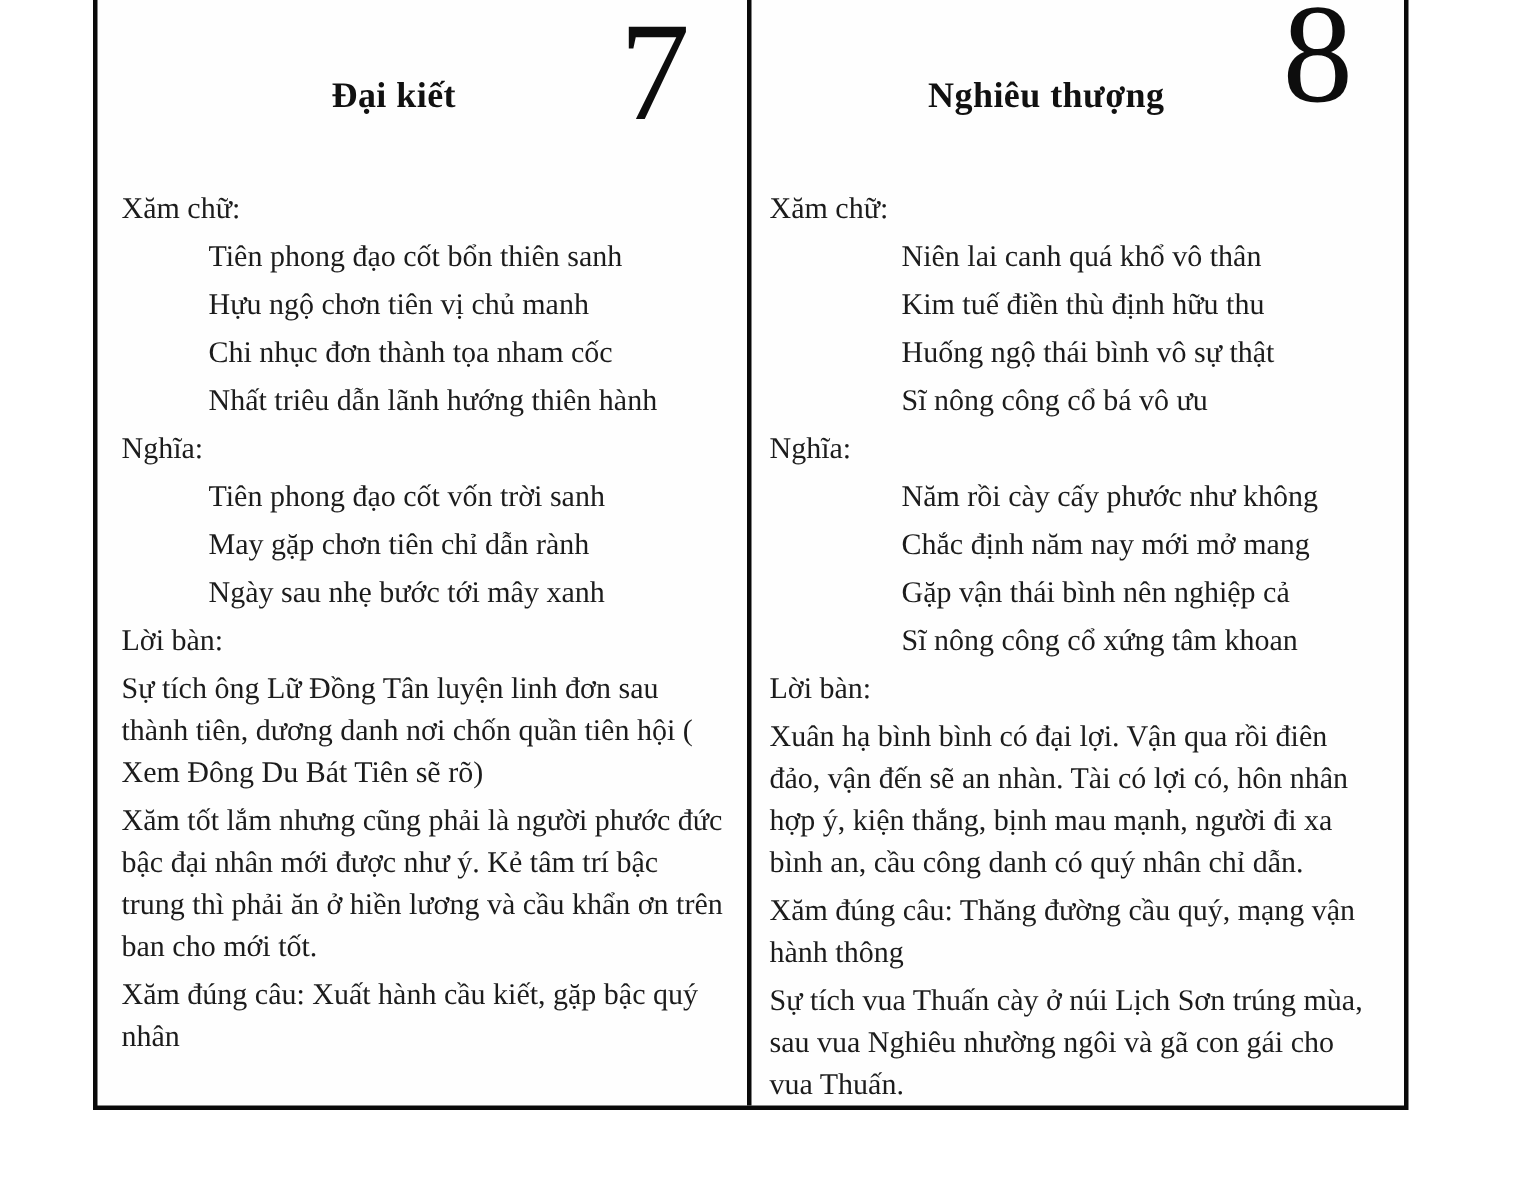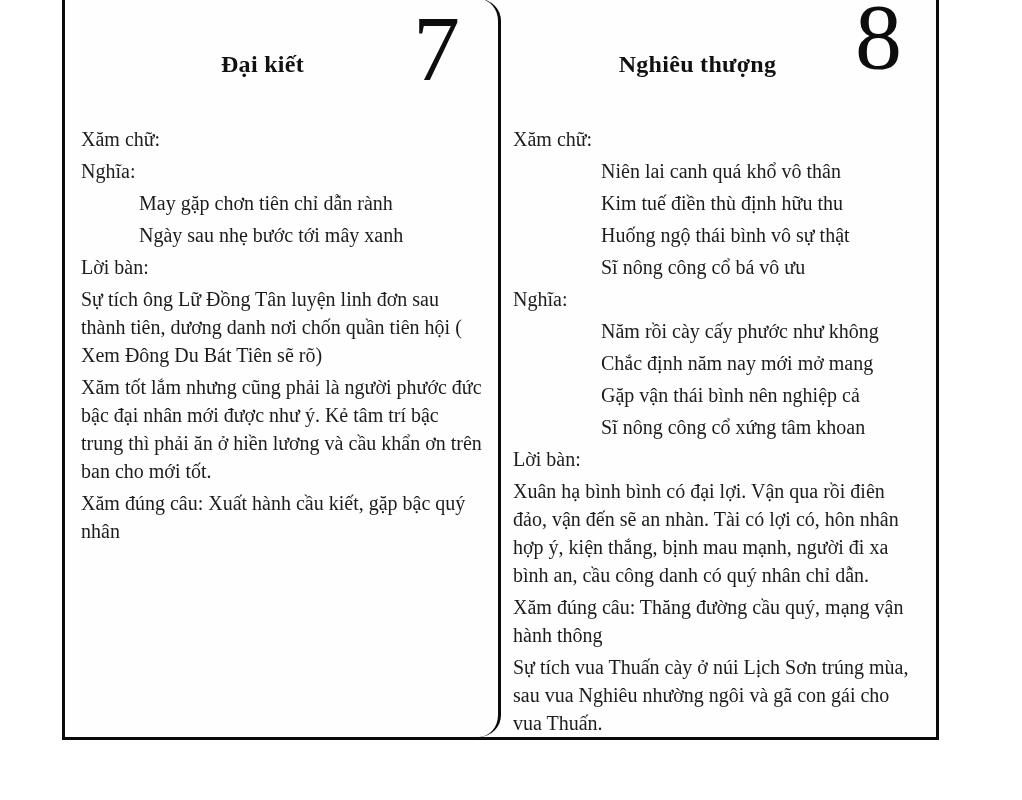--- a/index.html
+++ b/index.html
@@ -28,21 +28,20 @@
   }
   .cell {
     box-sizing: border-box;
     position: relative;
     overflow: hidden;
   }
   .cell-left {
     width: 436px;
     border-right: 3px solid #0a0a0a;
     padding: 0 10px 0 12px;
-    border-radius: 22px;
   }
   .cell-right {
     flex: 1;
     padding: 0 10px 0 8px;
   }
   .card-header {
     position: relative;
     height: 122px;
   }
   .title {
@@ -89,23 +88,30 @@
 
 <div class="sheet">
 
   <section class="cell cell-left">
     <header class="card-header">
       <h1 class="title">Đại kiết</h1>
       <div class="big-number">7</div>
     </header>
 
     <div class="label">Xăm chữ:</div>
+    <div class="poem">
+      <div class="poem-line">Tiên phong đạo cốt bổn thiên sanh</div>
+      <div class="poem-line">Hựu ngộ chơn tiên vị chủ manh</div>
+      <div class="poem-line">Chi nhục đơn thành tọa nham cốc</div>
+      <div class="poem-line">Nhất triêu dẫn lãnh hướng thiên hành</div>
+    </div>
 
     <div class="label">Nghĩa:</div>
     <div class="poem">
+      <div class="poem-line">Tiên phong đạo cốt vốn trời sanh</div>
       <div class="poem-line">May gặp chơn tiên chỉ dẫn rành</div>
       <div class="poem-line">Ngày sau nhẹ bước tới mây xanh</div>
     </div>
 
     <div class="label">Lời bàn:</div>
     <p class="para">Sự tích ông Lữ Đồng Tân luyện linh đơn sau thành tiên, dương danh nơi chốn quần tiên hội ( Xem Đông Du Bát Tiên sẽ rõ)</p>
     <p class="para">Xăm tốt lắm nhưng cũng phải là người phước đức bậc đại nhân mới được như ý. Kẻ tâm trí bậc trung thì phải ăn ở hiền lương và cầu khẩn ơn trên ban cho mới tốt.</p>
     <p class="para">Xăm đúng câu: Xuất hành cầu kiết, gặp bậc quý nhân</p>
   </section>
 

